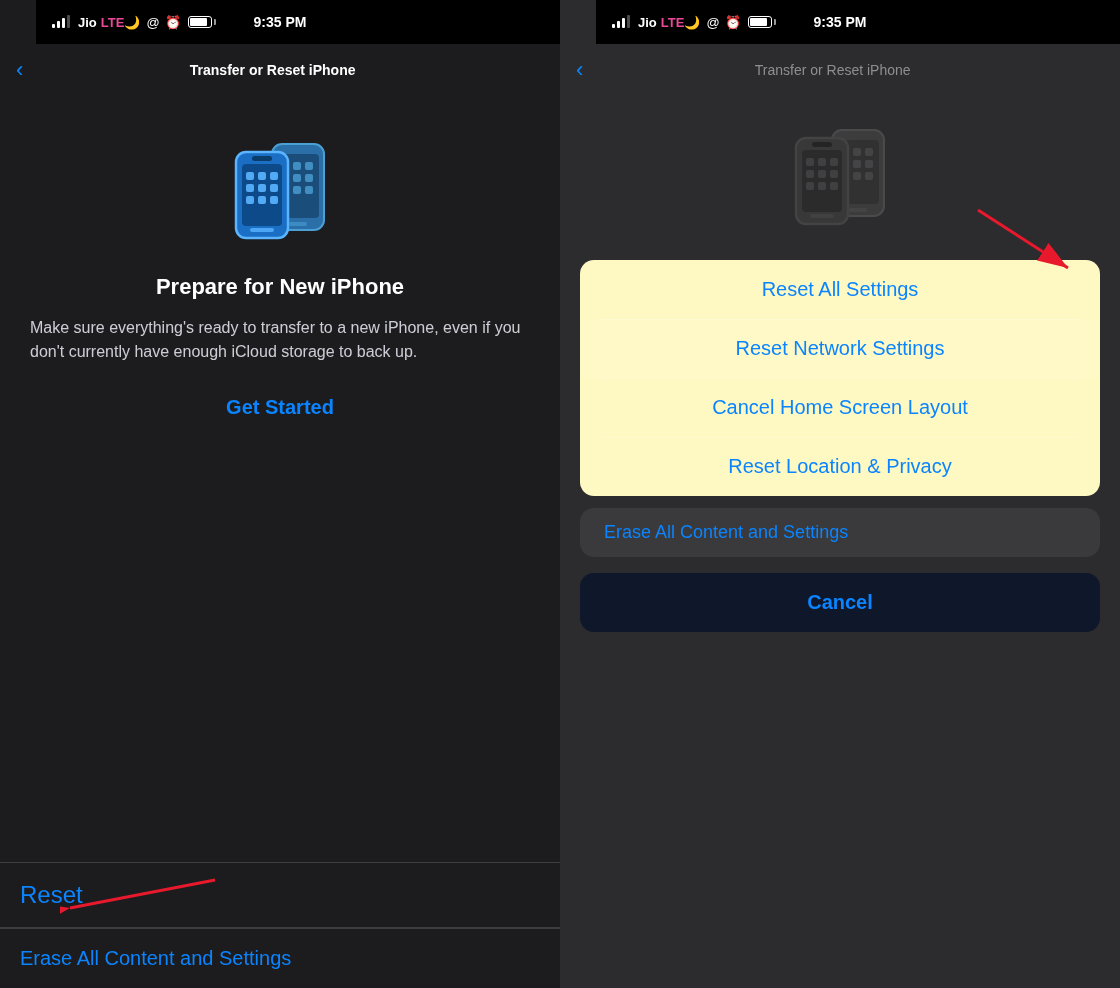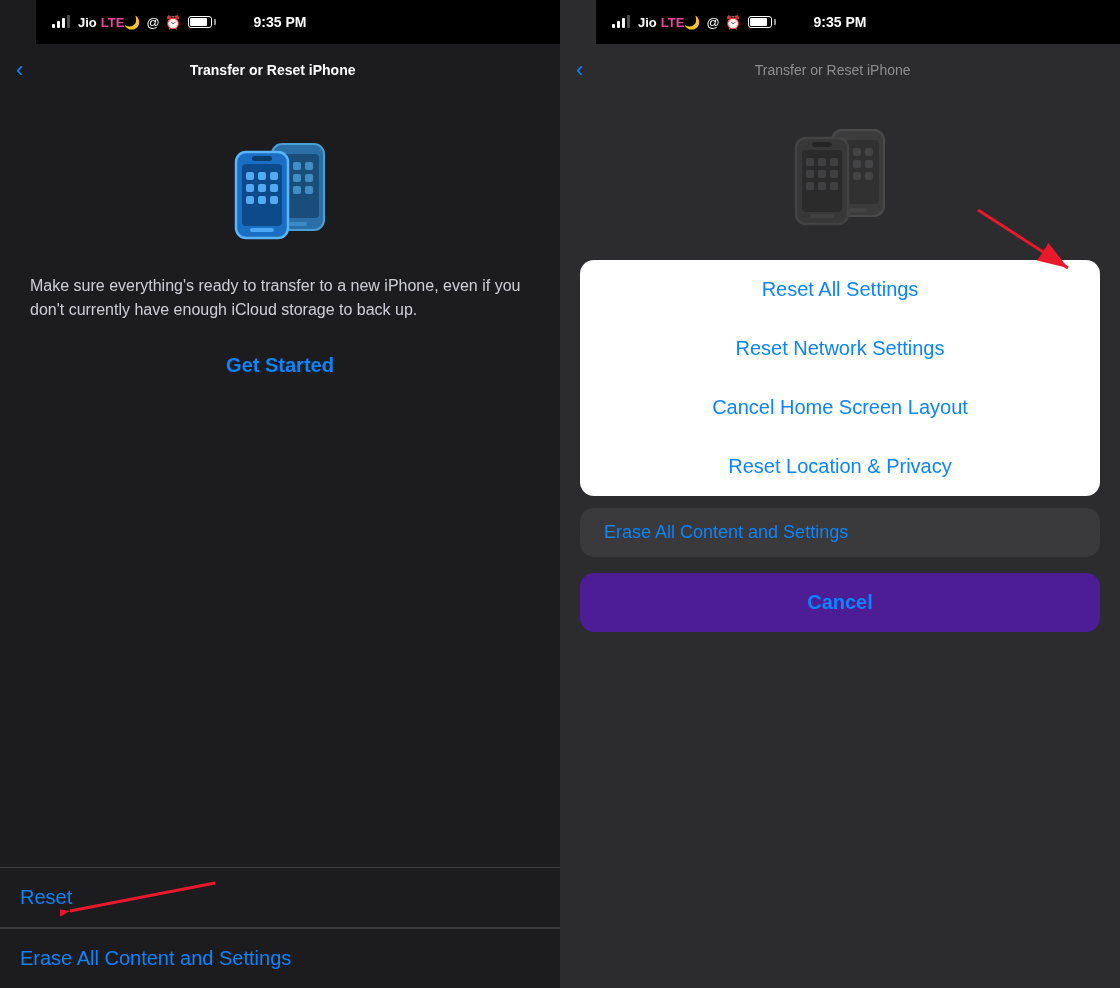--- a/index.html
+++ b/index.html
@@ -209,21 +209,21 @@
 
     .reset-section {
       padding: 18px 20px;
       display: flex;
       align-items: center;
       position: relative;
     }
 
     .reset-label {
       color: #0a84ff;
-      font-size: 20px;
+      font-size: 24px;
     }
 
     .erase-section {
       padding: 18px 20px;
       border-top: 1px solid rgba(255,255,255,0.15);
     }
 
     .erase-label {
       color: #0a84ff;
       font-size: 20px;
@@ -240,21 +240,21 @@
     }
 
     .phone-icon-dim {
       opacity: 0.4;
       margin-bottom: 24px;
     }
 
     
     .reset-menu-card {
       width: 520px;
-      background: #ffffff;
+      background: #fef9c3;
       border-radius: 14px;
       overflow: hidden;
       margin: 0 auto;
     }
 
     .reset-menu-item {
       padding: 18px 24px;
       text-align: center;
       color: #0a84ff;
       font-size: 20px;
@@ -285,21 +285,21 @@
 
     .right-erase-label {
       color: #0a84ff;
       font-size: 18px;
       text-align: center;
     }
 
     
     .cancel-card {
       width: 520px;
-      background: #4c1d95;
+      background: #0f172a;
       border-radius: 14px;
       padding: 18px 24px;
       text-align: center;
       cursor: pointer;
       margin: 12px auto 0;
     }
 
     .cancel-label {
       color: #0a84ff;
       font-size: 20px;
@@ -374,20 +374,21 @@
         <rect x="26" y="70" width="8" height="8" rx="2" fill="#5ab4ff" opacity="0.9"></rect>
         <rect x="38" y="70" width="8" height="8" rx="2" fill="#5ab4ff" opacity="0.9"></rect>
         <rect x="50" y="70" width="8" height="8" rx="2" fill="#5ab4ff" opacity="0.9"></rect>
 
         <rect x="30" y="102" width="24" height="4" rx="2" fill="#5ab4ff" opacity="0.8"></rect>
 
         <rect x="32" y="30" width="20" height="5" rx="2.5" fill="#0a3d6b"></rect>
       </svg>
     </div>
 
+    <div class="prepare-title">Prepare for New iPhone</div>
     <div class="prepare-desc">Make sure everything's ready to transfer to a new iPhone, even if you don't currently have enough iCloud storage to back up.</div>
     <div class="get-started-btn">Get Started</div>
   </div>
 
   <div class="divider-line"></div>
 
   <div class="left-bottom">
 
     <div class="reset-section" style="position:relative;">
       <span class="reset-label">Reset</span>

